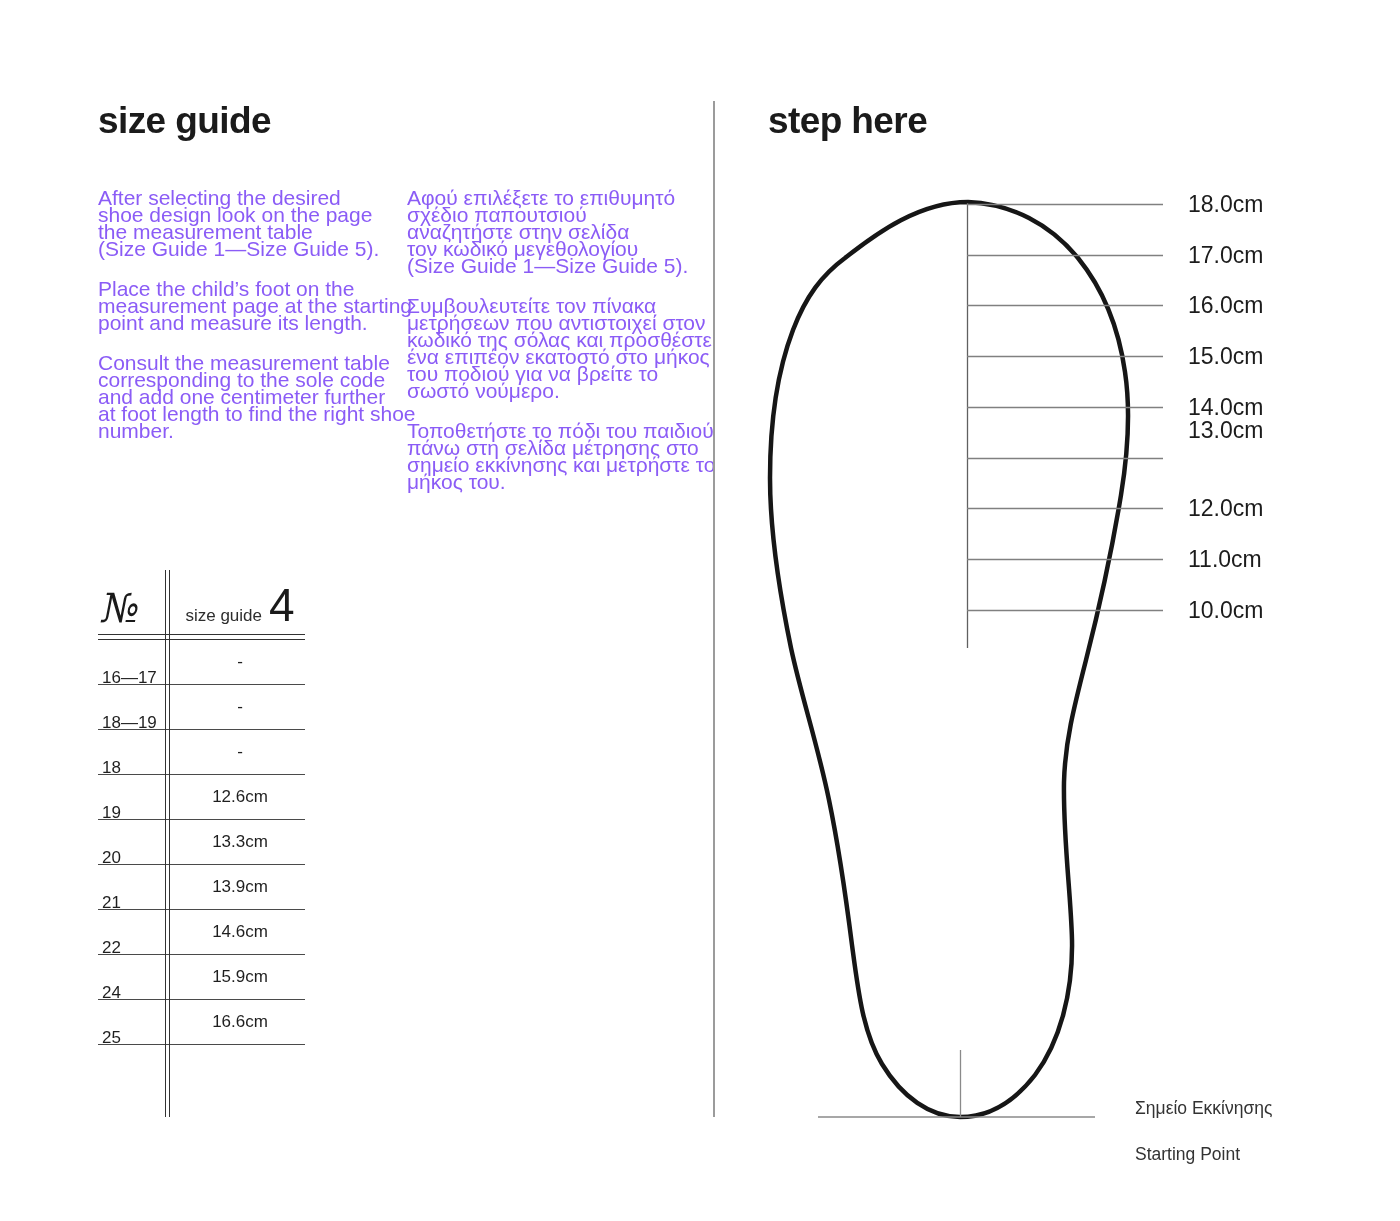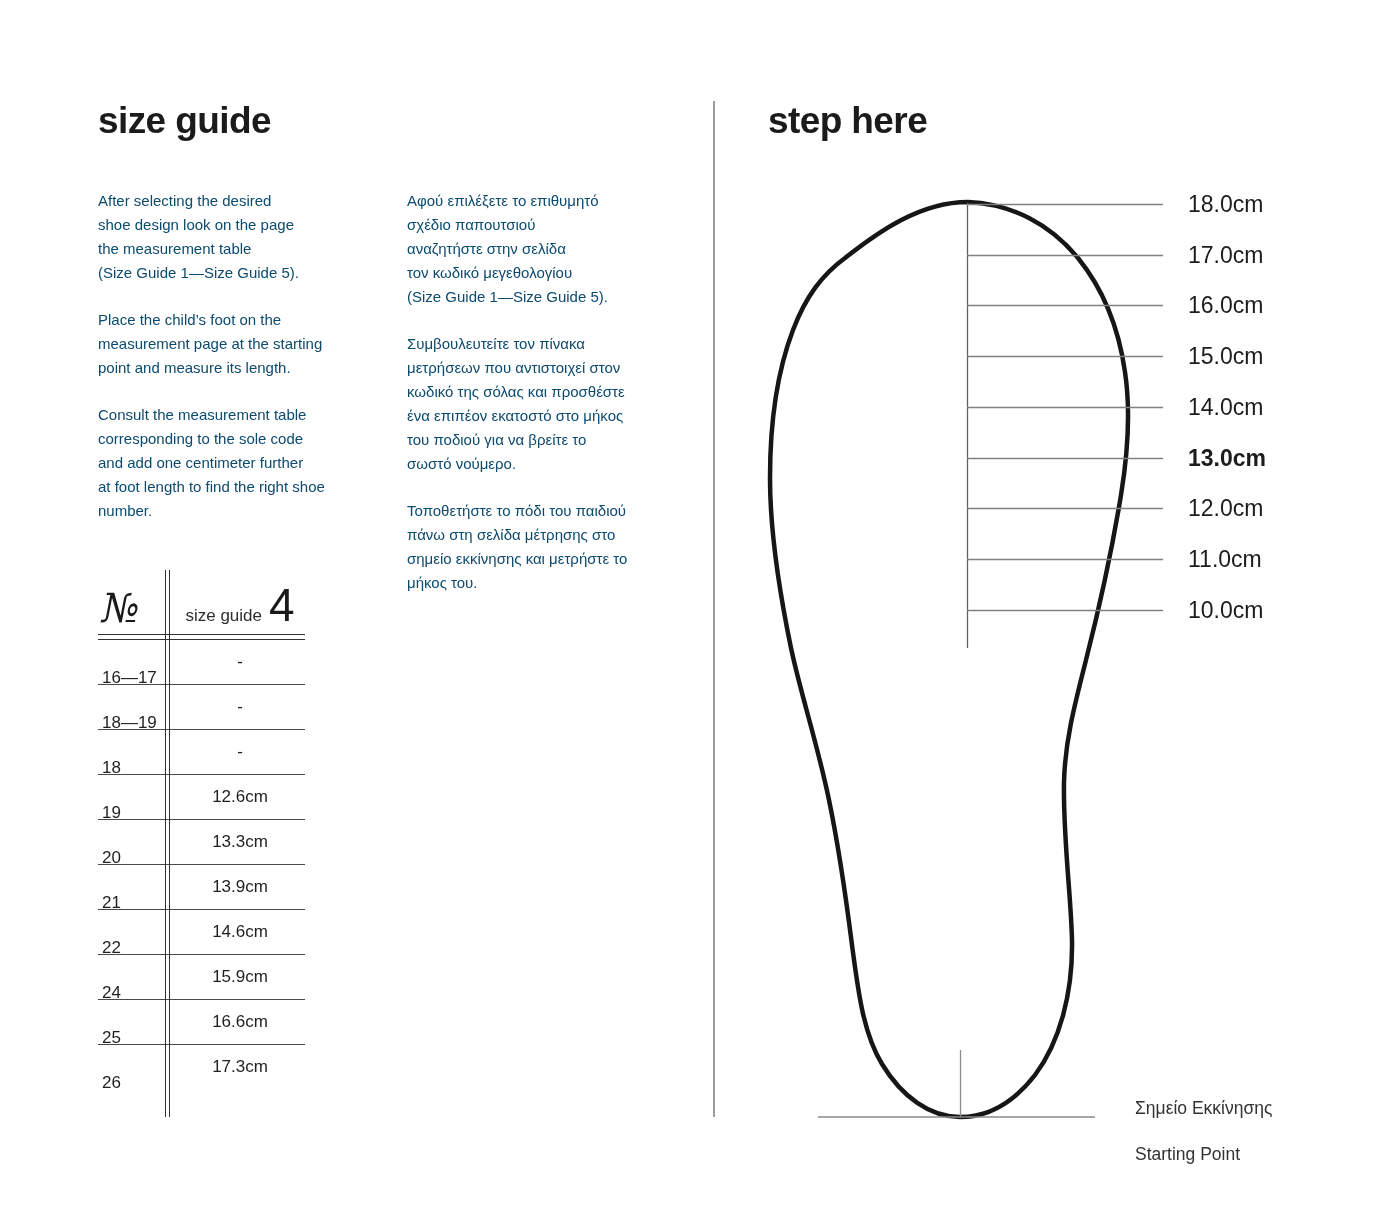--- a/index.html
+++ b/index.html
@@ -8,22 +8,22 @@
     background:#ffffff;color:#2e2e2e;
     font-family:"Liberation Sans","DejaVu Sans",sans-serif;
   }
   .abs{position:absolute;}
   .title{
     font-weight:bold;font-size:37px;line-height:40px;
     letter-spacing:-0.6px;color:#1b1b1b;
   }
   .textcol p{
     white-space:pre-line;
-    font-size:15px;line-height:24px;
-    margin:0 0 23px 0;color:#0c4a6e;
+    font-size:21px;line-height:17px;
+    margin:0 0 23px 0;color:#8b5cf6;
   }
   
   .stable{left:98px;top:570px;width:207px;}
   .stable .thead{
     height:64px;display:flex;align-items:flex-end;
   }
   .stable .thead .hc1{
     width:73px;padding-left:4px;padding-bottom:6px;
     font-family:"DejaVu Serif","Liberation Serif",serif;
     font-style:italic;font-size:40px;line-height:40px;color:#1a1a1a;
@@ -136,24 +136,20 @@
         <div class="tc1">22</div>
         <div class="tc2">14.6cm</div>
       </div>
       <div class="trow">
         <div class="tc1">24</div>
         <div class="tc2">15.9cm</div>
       </div>
       <div class="trow">
         <div class="tc1">25</div>
         <div class="tc2">16.6cm</div>
-      </div>
-      <div class="trow last">
-        <div class="tc1">26</div>
-        <div class="tc2">17.3cm</div>
       </div>
     </div>
   <div class="vline"></div>
 </div>
 
 <div class="abs divider"></div>
 
 <div class="abs" style="left:768px;top:101px;">
   <div class="title">step here</div>
 </div>
@@ -195,21 +191,21 @@
   <line x1="818" y1="1117" x2="1095" y2="1117" stroke="#8a8a8a" stroke-width="1.3"></line>
   <line x1="960.5" y1="1050" x2="960.5" y2="1117" stroke="#8a8a8a" stroke-width="1.3"></line>
 </svg>
 
 <div>
     <div class="mlabel" style="top: 194px;">18.0cm</div>
     <div class="mlabel" style="top: 245px;">17.0cm</div>
     <div class="mlabel" style="top: 295px;">16.0cm</div>
     <div class="mlabel" style="top: 346px;">15.0cm</div>
     <div class="mlabel" style="top: 397px; text-align: right;">14.0cm</div>
-    <div class="mlabel" style="top: 448px; font-weight: bold;">13.0cm</div>
+    <div class="mlabel" style="top: 420px;">13.0cm</div>
     <div class="mlabel" style="top: 498px;">12.0cm</div>
     <div class="mlabel" style="top: 549px;">11.0cm</div>
     <div class="mlabel" style="top: 600px;">10.0cm</div>
   </div>
 
 <div class="abs startlabel">
   <div>Σημείο Εκκίνησης</div>
   <div>Starting Point</div>
 </div>
 

